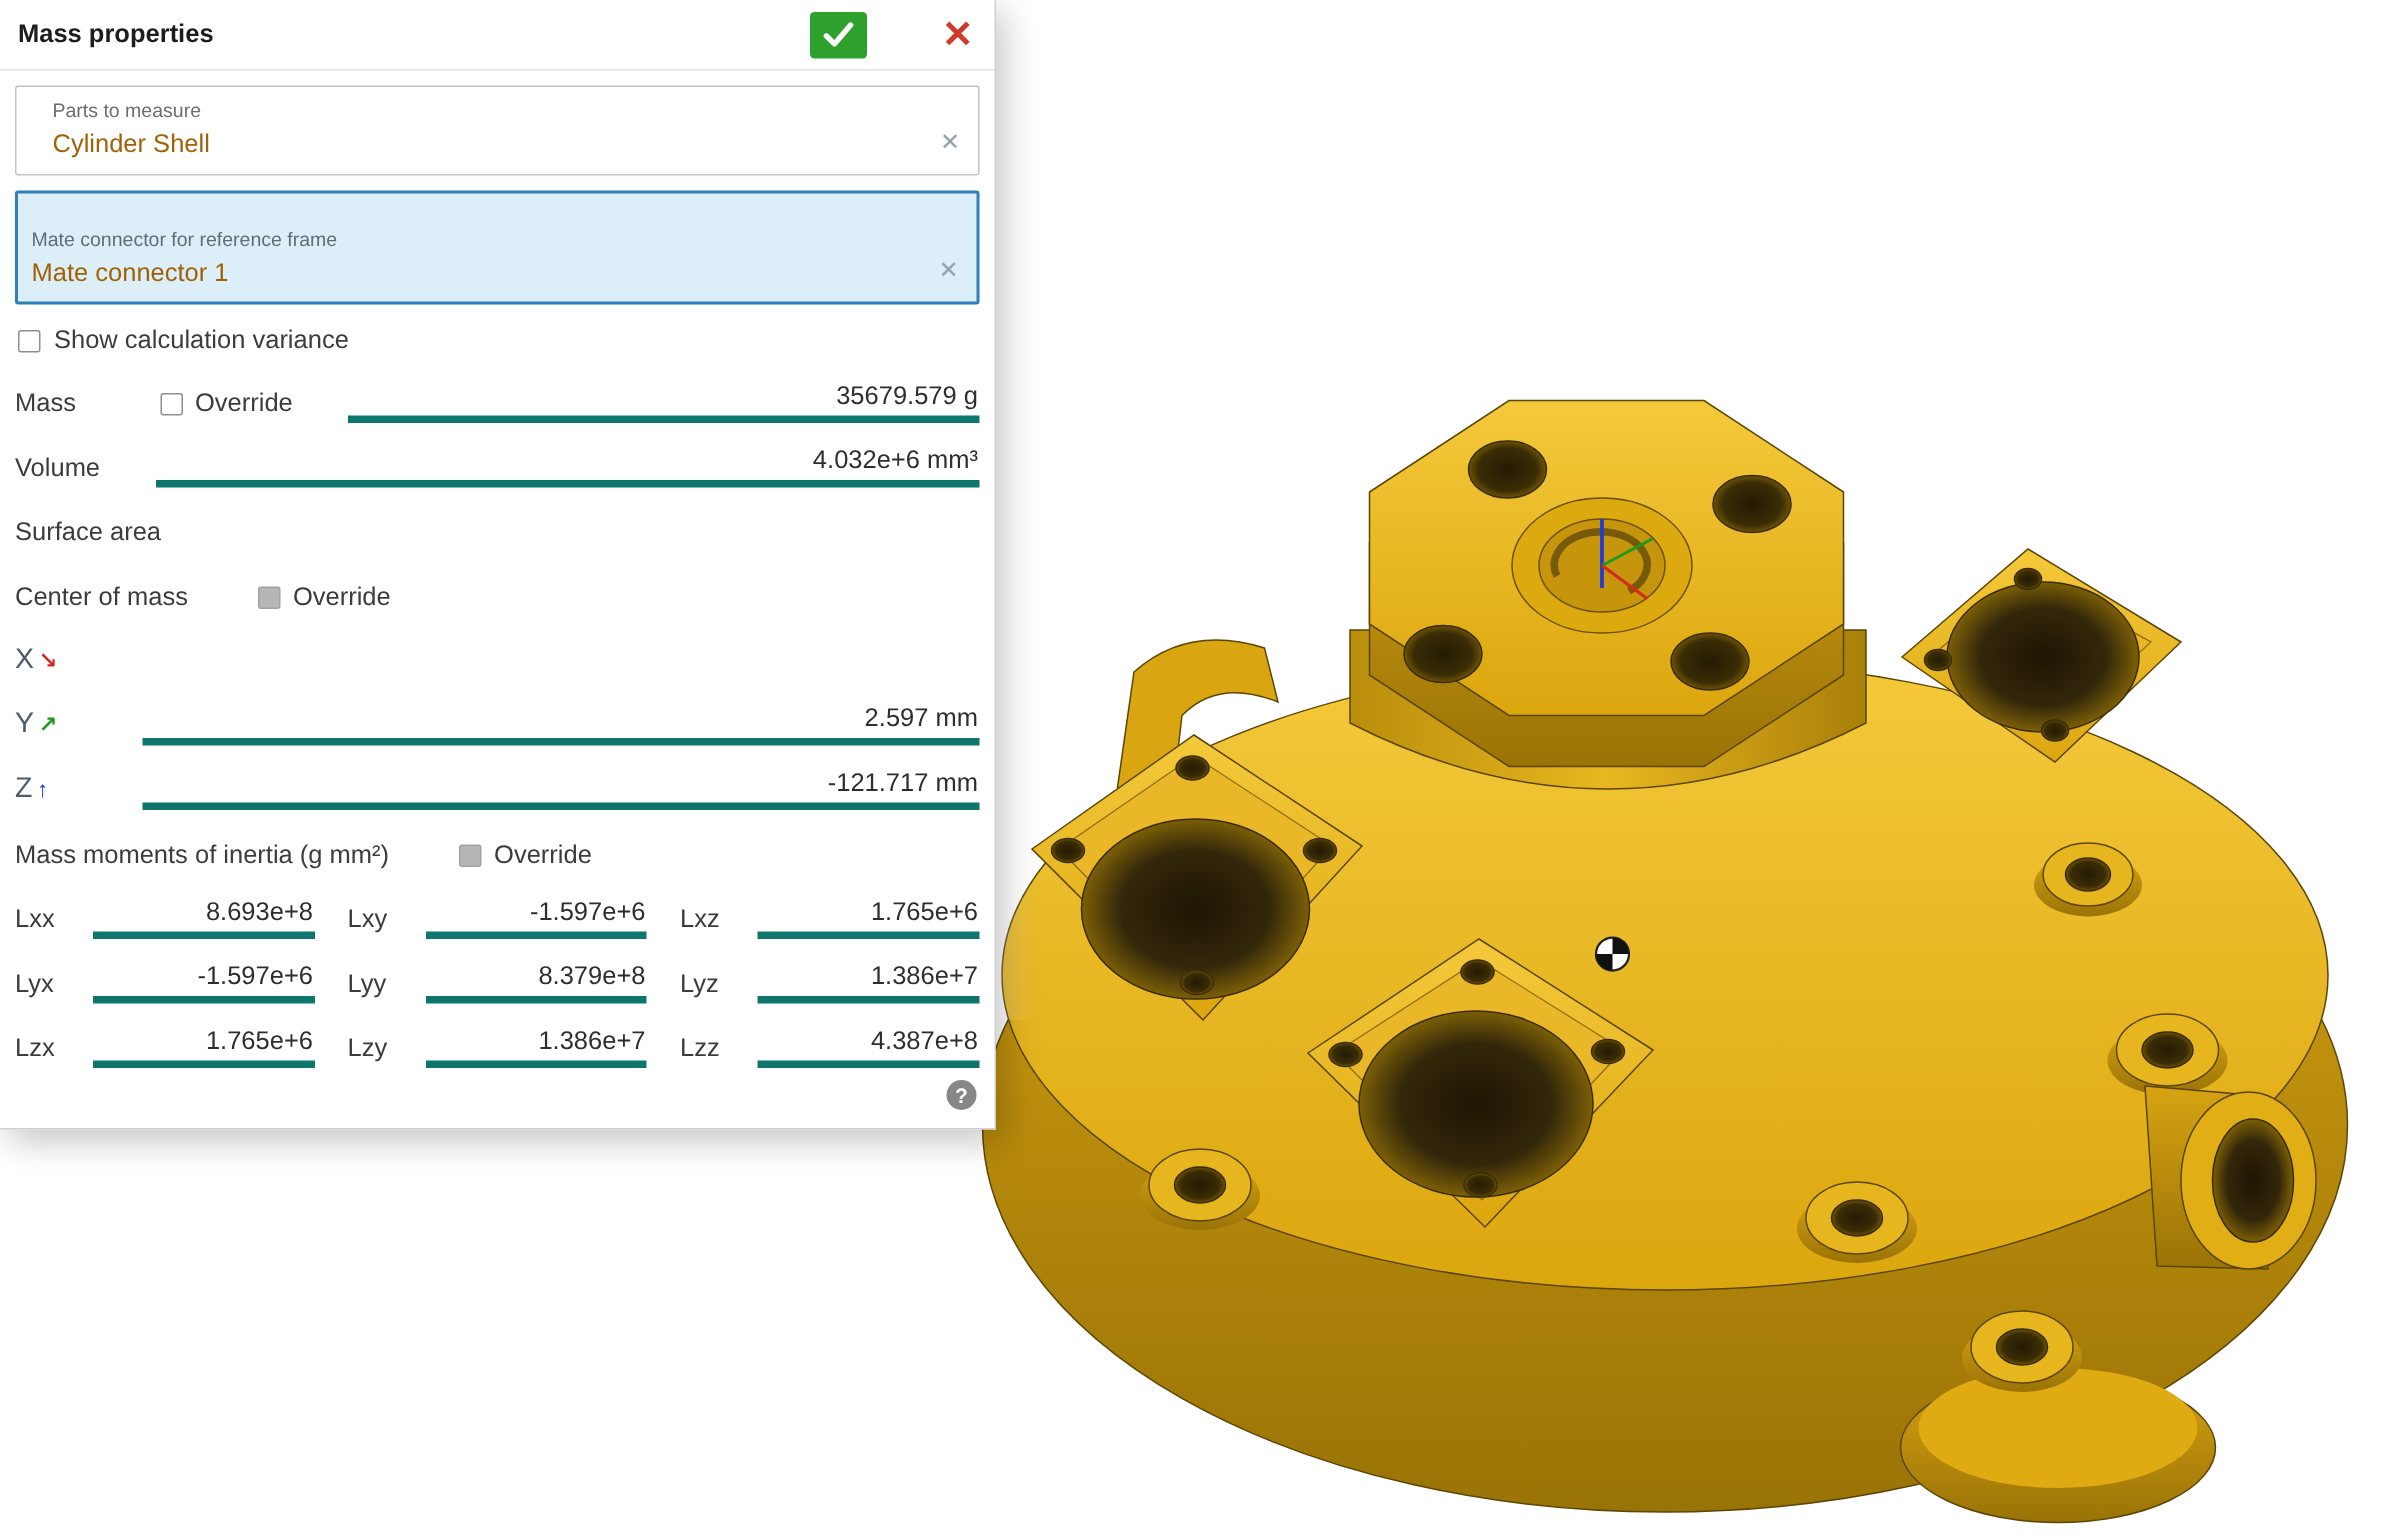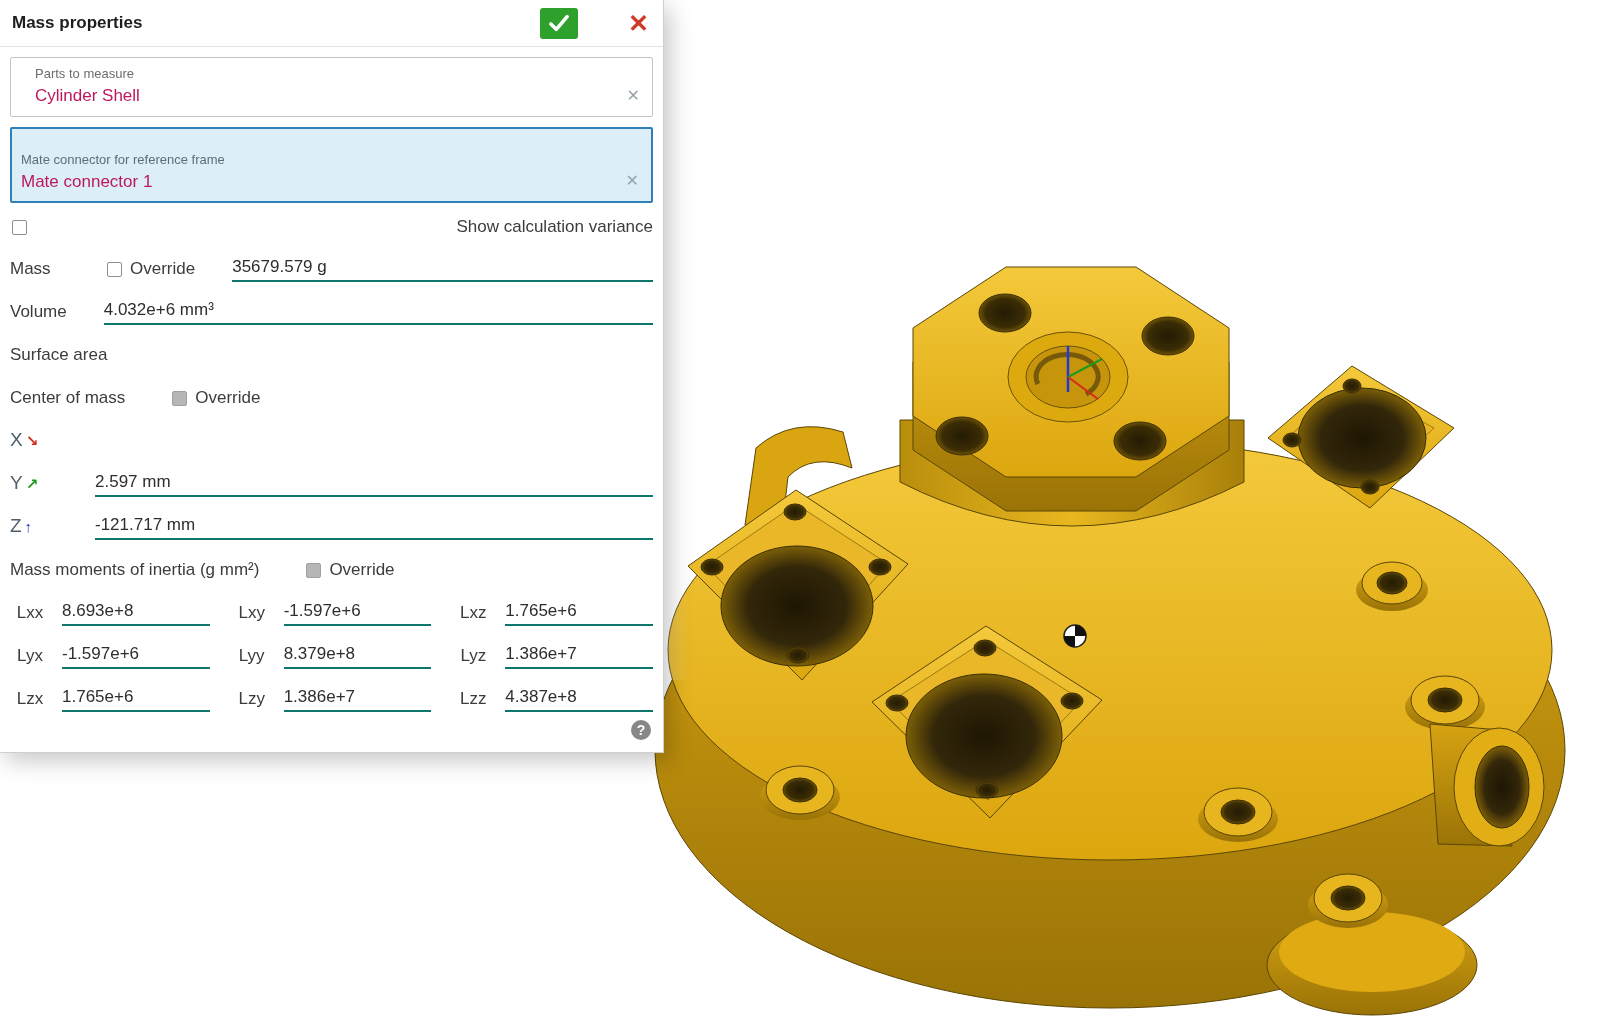--- a/index.html
+++ b/index.html
@@ -29,45 +29,45 @@
     display:flex;align-items:center;justify-content:center;cursor:pointer;margin-right:12px;}
   .btn-close{background:none;border:none;color:#cf3b28;font-size:25px;font-weight:700;
     line-height:1;cursor:pointer;padding:0 2px;}
   .dlg-body{padding:10px 10px 8px;}
   
   .field{position:relative;border:1px solid #c4c4c4;border-radius:2px;background:#fff;
     padding:8px 34px 10px 24px;margin-bottom:10px;}
   .field.active{border:2px solid #2f7fb8;background:#dceef8;padding:23px 33px 9px 9px;}
   .f-label{font-size:13px;color:#6d6d6d;margin-bottom:5px;}
   .field.active .f-label{color:#5c6e7a;}
-  .f-value{font-size:17px;color:#be185d;}
+  .f-value{font-size:17px;color:#a16207;}
   .f-clear{position:absolute;right:12px;bottom:11px;color:#97a3ab;font-size:16px;cursor:pointer;}
   
   .cb{display:inline-block;width:15px;height:15px;box-sizing:border-box;
     border:1px solid #8f8f8f;border-radius:2px;background:#fff;flex:none;}
   .cb.dis{background:#b6b6b6;border-color:#a1a1a1;}
   .chk-row{display:flex;align-items:center;gap:9px;margin:14px 0 2px;padding-left:2px;
-    font-size:17px;color:#3c3c3c;cursor:pointer;justify-content:space-between;}
+    font-size:17px;color:#3c3c3c;cursor:pointer;}
   
   .prow{display:flex;align-items:flex-end;height:43px;font-size:17px;color:#3c3c3c;gap:25px;}
   .plabel{padding-bottom:3px;white-space:nowrap;}
   .w-mass{width:62px;}
   .ovr{display:flex;align-items:center;gap:8px;padding-bottom:3px;margin-left:22px;
     color:#3c3c3c;white-space:nowrap;cursor:pointer;}
   .ovr.first{margin-left:10px;}
-  .uval{flex:1;border-bottom:2px solid #0f766e;
+  .uval{flex:1;text-align:right;border-bottom:5px solid #0f766e;
     padding:0 1px 3px 0;margin-left:12px;color:#2e2e2e;white-space:nowrap;}
   .axlabel{display:flex;align-items:baseline;width:48px;padding-bottom:3px;
     font-size:19px;color:#4e5d6b;}
   .arrow{font-size:15px;font-weight:700;margin-left:3px;}
   .ax0{color:#d42a1e;}.ax1{color:#1d9a1d;}.ax2{color:#2038d4;}
   
   .igrid{display:grid;grid-template-columns:1fr 1fr 1fr;column-gap:22px;}
   .icell{display:flex;align-items:flex-end;height:43px;font-size:17px;color:#3c3c3c;}
-  .ilabel{width:40px;padding-bottom:3px;text-align:center;}
+  .ilabel{width:40px;padding-bottom:3px;}
   
   .help-row{display:flex;justify-content:flex-end;padding:8px 2px 4px;}
   .help{width:20px;height:20px;border-radius:50%;background:#878787;color:#fff;
     font-size:14px;font-weight:700;text-align:center;line-height:20px;cursor:pointer;}
 </style>
 </head>
 <body>
 
 <div class="viewport">
   <svg width="1600" height="1025" viewBox="0 0 1600 1025">

